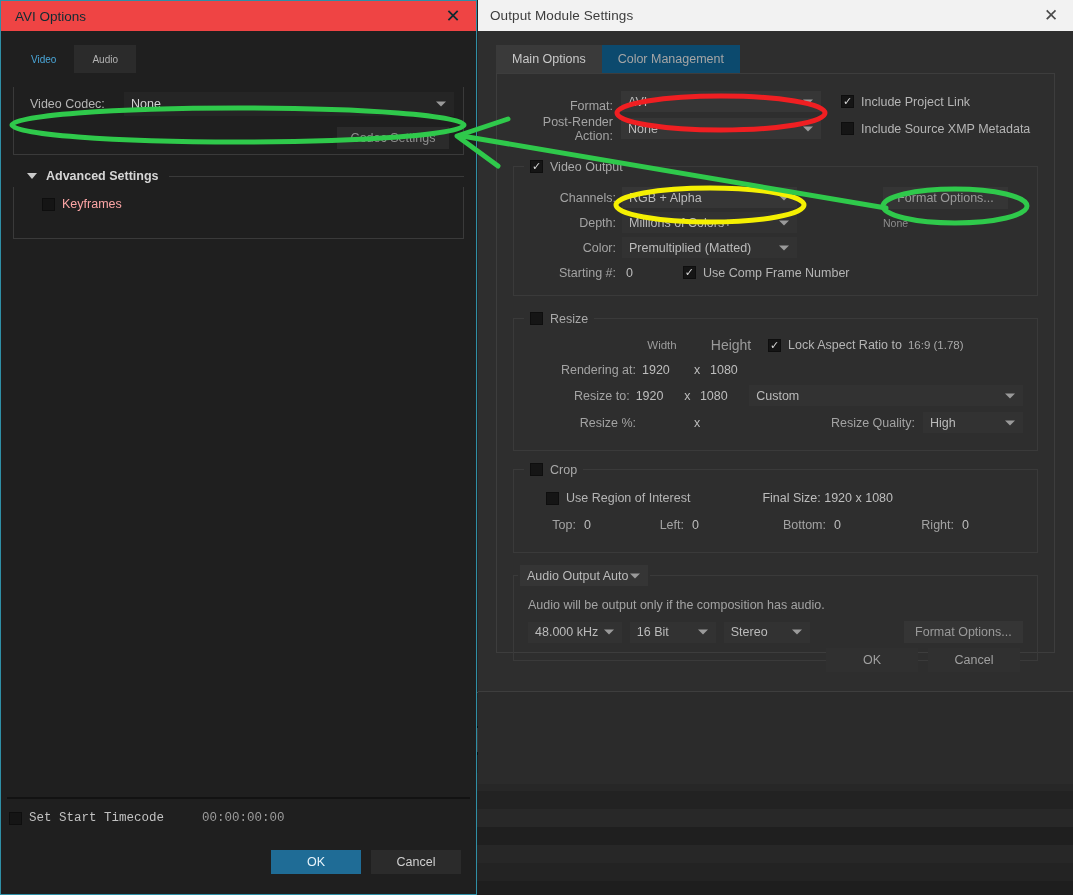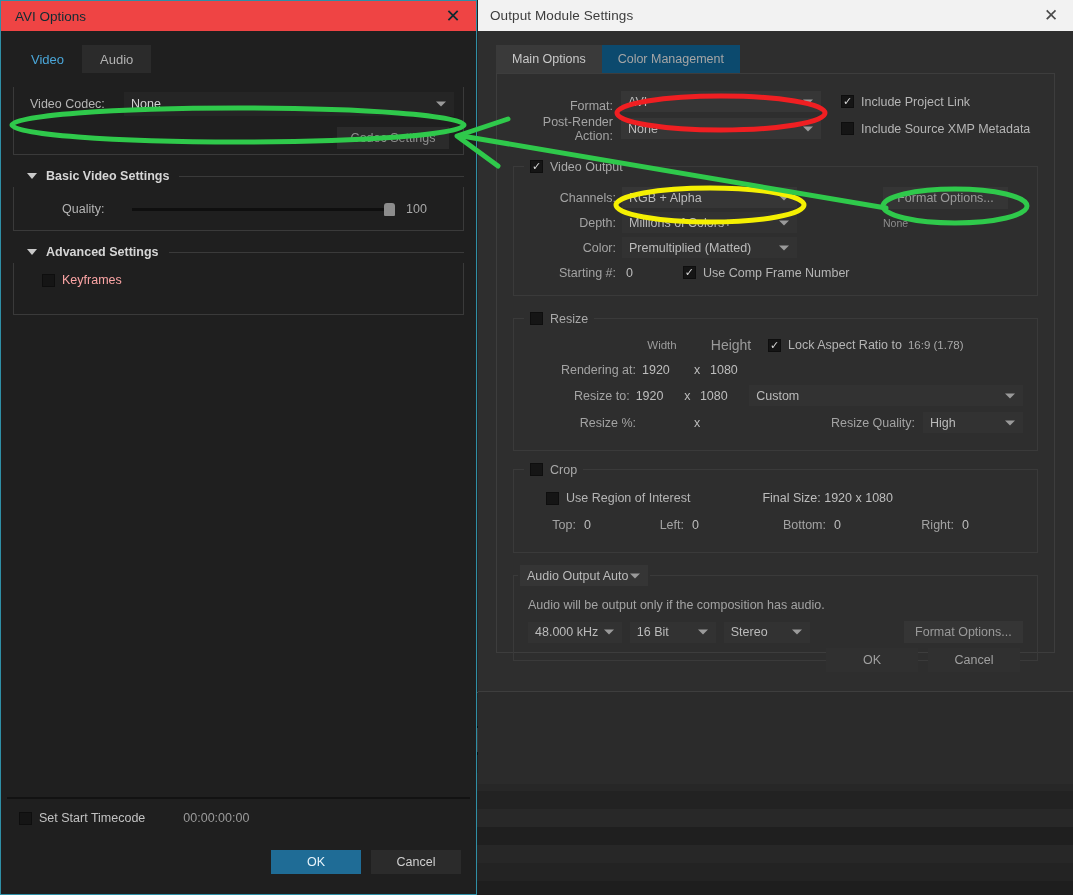--- a/index.html
+++ b/index.html
@@ -88,21 +88,21 @@
     padding-left:14px; position:relative;
   }
   .avi-title { font-size:13.5px; color:#0f2c33; }
   .avi-close {
     position:absolute; right:0; top:0; width:46px; height:30px;
     display:flex; align-items:center; justify-content:center;
     font-size:18px; color:#0d2a30; font-weight:300;
   }
   .avi-body { position:relative; height:863px; background:#1f1f1f; padding:14px 0 0 0; }
   .avi-tabs { display:flex; height:28px; align-items:flex-end; padding-left:12px; }
-  .avi-tab { height:28px; padding:0 18px; display:flex; align-items:center; font-size:13px; }
+  .avi-tab { height:28px; padding:0 18px; display:flex; align-items:center; font-size:10px; }
   .avi-tab.active { color:#4aa6d8; background:transparent; }
   .avi-tab.inactive { color:#b2b2b2; background:#2b2b2b; }
 
   .sec { margin:0 8px; }
   .sec-head { display:flex; align-items:center; height:22px; }
   .tri { width:0;height:0;border-left:5px solid transparent;border-right:5px solid transparent;border-top:6px solid #c9c9c9; margin-right:9px; margin-left:18px;}
   .sec-title { font-size:12.5px; color:#d6d6d6; font-weight:bold; }
   .sec-rule { flex:1; height:1px; background:#3a3a3a; margin-left:10px; margin-right:4px; }
   .sec-box { border:1px solid #3a3a3a; border-top:none; margin:0 4px 10px 4px; }
 
@@ -361,55 +361,38 @@
               <span style="color:#d2d2d2;">None</span>
               <span class="caret"></span>
             </div>
           </div>
           <div style="position:absolute;right:14px;top:40px;width:112px;height:22px;background:#2b2b2b;display:flex;align-items:center;justify-content:center;font-size:12.5px;color:#8f8f8f;">
             <span>Codec Settings</span>
           </div>
         </div>
       </div>
 
-      <div class="sec">
-        <div class="sec-head">
-          <span class="tri"></span>
-          <span class="sec-title">Basic Video Settings</span>
-          <span class="sec-rule"></span>
-        </div>
-        <div class="sec-box" style="height:44px;">
-          <div class="row" style="height:44px;padding-left:48px;">
-            <span class="lbl" style="width:58px;text-align:left;color:#b5b5b5;">Quality:</span>
-            <div style="position:relative;width:262px;height:14px;margin-left:12px;">
-              <div style="position:absolute;left:0;top:6px;width:262px;height:3px;background:#0f0f0f;"></div>
-              <div style="position:absolute;left:252px;top:1px;width:11px;height:13px;background:#8c8c8c;border-radius:3px 3px 1px 1px;"></div>
-            </div>
-            <span class="val" style="margin-left:12px;color:#a8a8a8;">100</span>
-          </div>
-        </div>
-      </div>
 
       <div class="sec">
         <div class="sec-head">
           <span class="tri"></span>
           <span class="sec-title">Advanced Settings</span>
           <span class="sec-rule"></span>
         </div>
         <div class="sec-box" style="height:52px;">
           <div class="row" style="height:34px;padding-left:28px;">
             <span class="cb empty">✓</span>
             <span class="cbl" style="color:#fca5a5;">Keyframes</span>
           </div>
         </div>
       </div>
 
       <div class="avi-footer-sep"></div>
       <div style="position:absolute;left:0;right:0;bottom:0;height:93px;">
-        <div class="row" style="height:34px;padding-left:18px;">
+        <div class="row" style="height:34px;padding-left:8px;font-family:Liberation Mono, monospace;">
           <span class="cb empty">✓</span>
           <span class="cbl" style="color:#c2c2c2;">Set Start Timecode</span>
           <span class="val" style="margin-left:38px;color:#9a9a9a;">00:00:00:00</span>
         </div>
         <div style="position:absolute;left:270px;bottom:20px;" class="okbtn">
           <span>OK</span>
         </div>
         <div style="position:absolute;left:370px;bottom:20px;" class="cancelbtn">
           <span>Cancel</span>
         </div>

